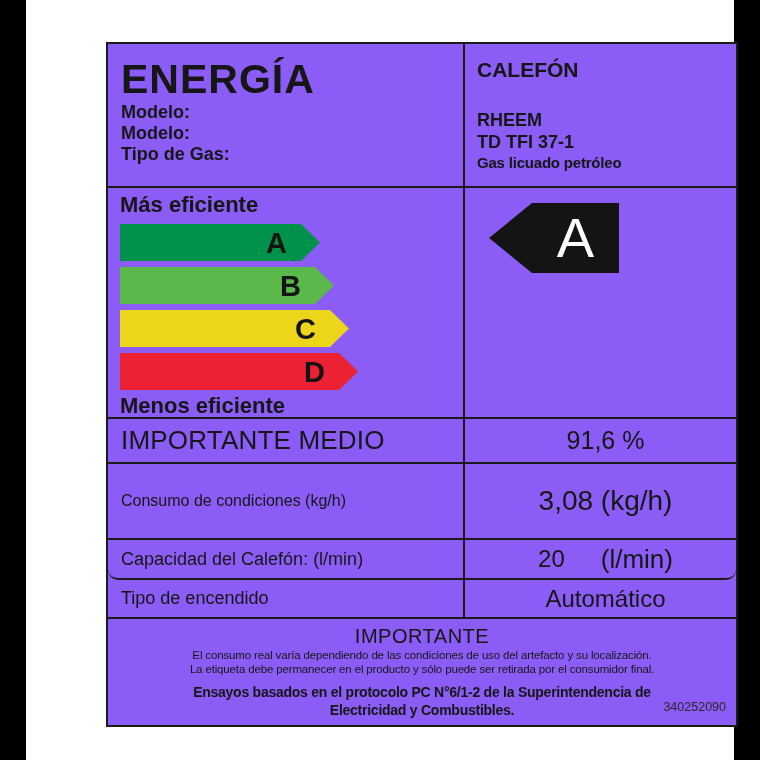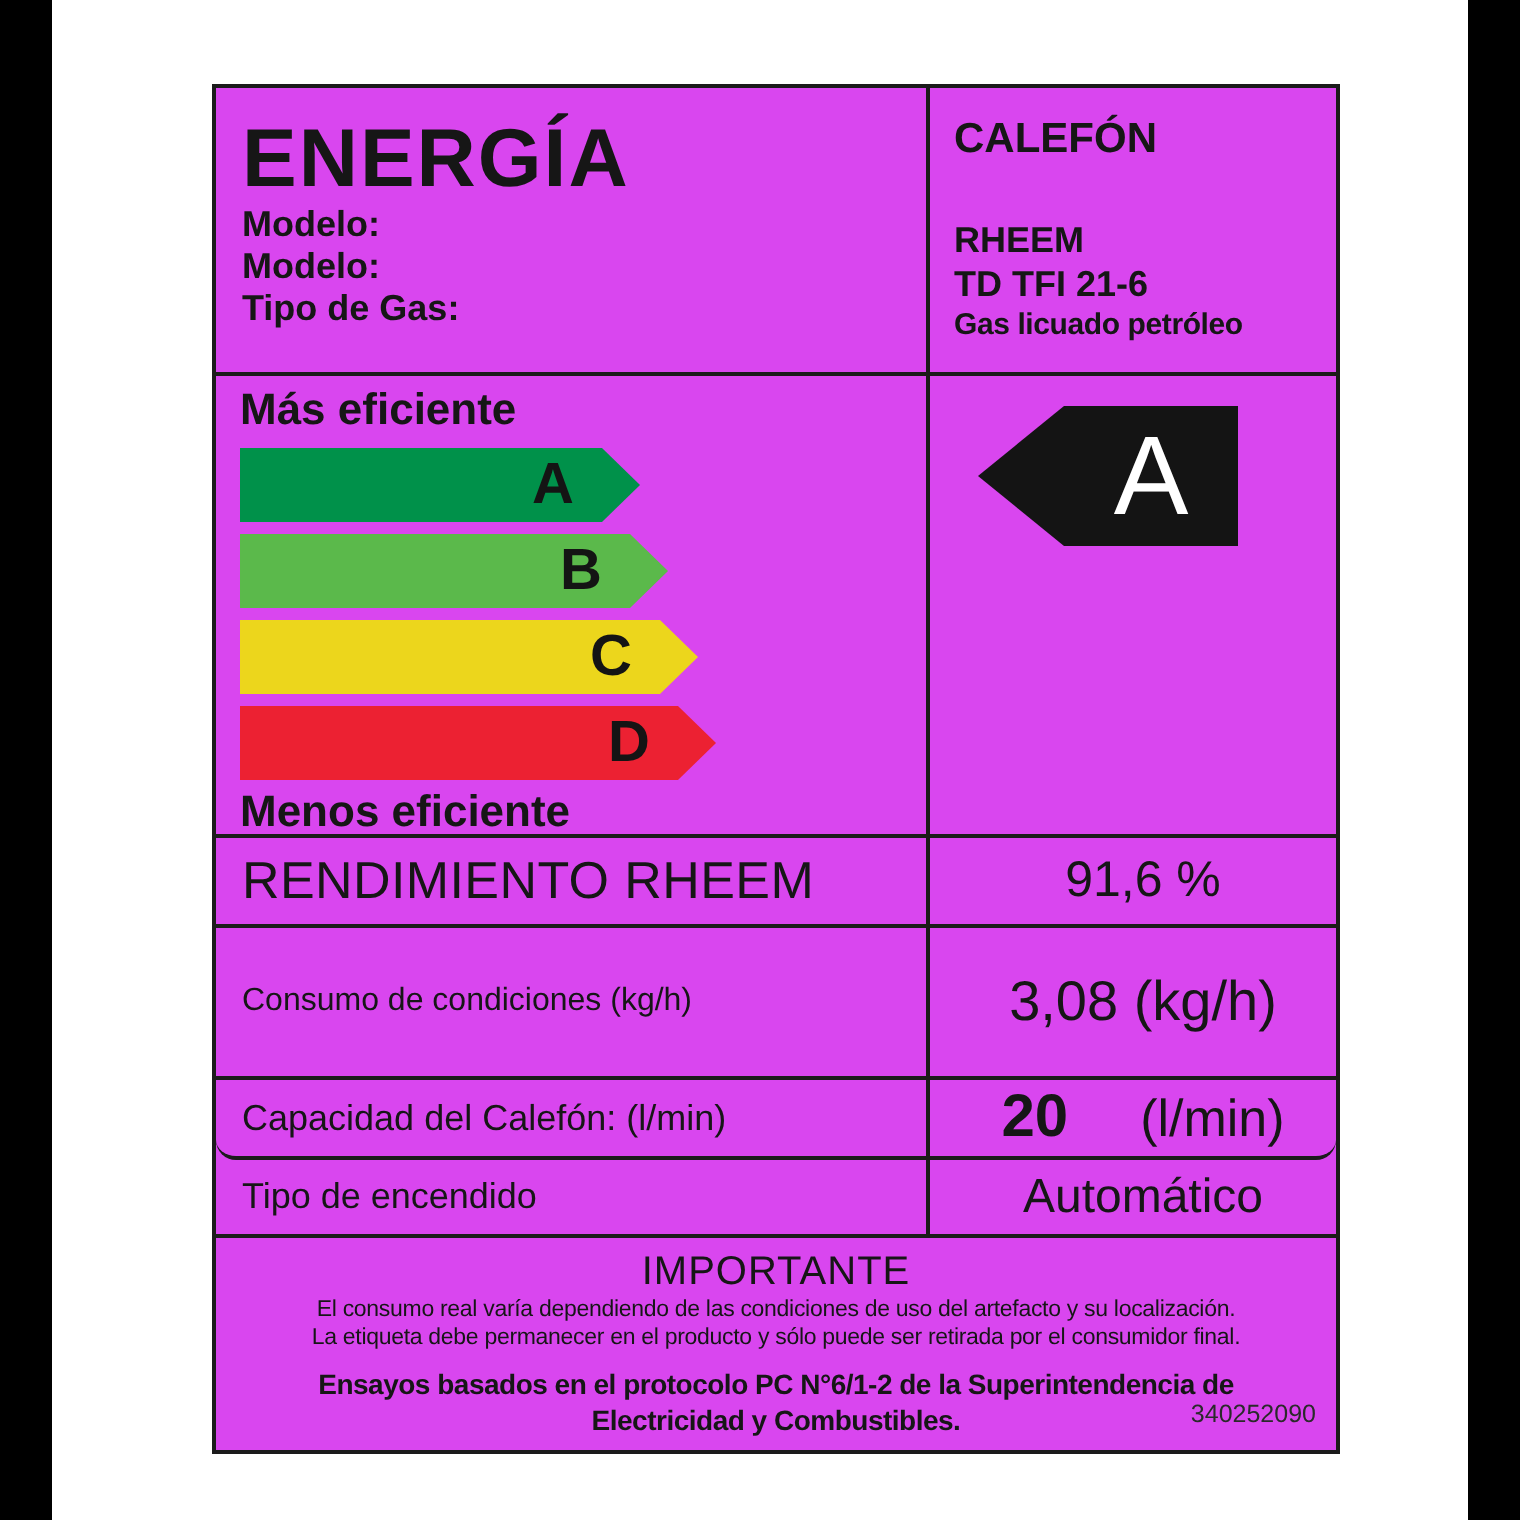--- a/index.html
+++ b/index.html
@@ -10,23 +10,23 @@
     color:#161616;
     position:relative;
     overflow:hidden;
   }
   .side-bar { position:absolute; top:0; width:26px; height:760px; background:#000; }
   .side-bar.left  { left:0; }
   .side-bar.right { right:0; }
 
   .label-frame {
     position:absolute; left:106px; top:42px;
-    width:564px; height:685px;
+    width:632px; height:685px;
     border:2px solid #1b1b1b;
-    background:#d946ef;
+    background:#8b5cf6;
     display:flex; flex-direction:column;
   }
   .cell-left  { width:357px; border-right:2px solid #1b1b1b; }
   .cell-right { flex:1; }
 
   
   .row-header { height:144px; display:flex; border-bottom:2px solid #1b1b1b; }
   .header-left  { padding:12px 0 0 13px; }
   .energia { font-size:41px; font-weight:bold; letter-spacing:1px; line-height:46px; }
   .field-label { font-size:18px; font-weight:bold; line-height:21px; }
@@ -67,21 +67,21 @@
   .row-spec .cell-right { display:flex; align-items:center; padding-left:10px;justify-content:center; }
   .spec-0 { height:45px; }
   .spec-1 { height:76px; }
   .spec-2 { height:40px;border-radius:10px; }
   .spec-3 { height:39px; }
   .spec-0 .spec-label { font-size:26px; letter-spacing:0.2px; }
   .spec-0 .spec-value { font-size:25px; }
   .spec-1 .spec-label { font-size:16px; }
   .spec-1 .spec-value { font-size:28px; }
   .spec-2 .spec-label { font-size:18px; }
-  .spec-2 .spec-value { font-size:30px;font-weight:bold; }
+  .spec-2 .spec-value { font-size:24px; }
   .spec-2 .spec-unit  { font-size:26px; margin-left:36px; }
   .spec-3 .spec-label { font-size:18px; }
   .spec-3 .spec-value { font-size:24px; }
 
   
   .footer { flex:1; position:relative; text-align:center; padding-top:5px; overflow:hidden; }
   .footer-title { font-size:20px; line-height:24px; letter-spacing:0.5px; }
   .note { font-size:11.5px; line-height:14px; letter-spacing:-0.15px; white-space:nowrap; }
   .note:first-of-type { margin-top:6px; }
   .protocol { font-weight:bold; font-size:14px; line-height:18px; letter-spacing:-0.25px; white-space:nowrap; }
@@ -99,21 +99,21 @@
   <div class="row-header">
     <div class="cell-left header-left">
       <div class="energia">ENERGÍA</div>
       <div class="field-label">Modelo:</div>
       <div class="field-label">Modelo:</div>
       <div class="field-label">Tipo de Gas:</div>
     </div>
     <div class="cell-right header-right">
       <div class="product-type">CALEFÓN</div>
       <div class="brand">RHEEM</div>
-      <div class="model">TD TFI 21-6</div>
+      <div class="model">TD TFI 37-1</div>
       <div class="gastype">Gas licuado petróleo</div>
     </div>
   </div>
 
   <div class="row-eff">
     <div class="cell-left eff-left">
       <div class="eff-caption">Más eficiente</div>
       <div class="arrow" style="background: rgb(0, 145, 74); width: 200px;">
         <span class="letter">A</span>
       </div>
@@ -130,21 +130,21 @@
     </div>
     <div class="cell-right eff-right">
       <div class="rating-arrow" style="background: rgb(20, 20, 20);">
         <span class="rating-letter">A</span>
       </div>
     </div>
   </div>
 
   <div class="row-spec spec-0">
     <div class="cell-left">
-      <span class="spec-label">RENDIMIENTO RHEEM</span>
+      <span class="spec-label">IMPORTANTE MEDIO</span>
     </div>
     <div class="cell-right">
       <span class="spec-value">91,6 %</span>
     </div>
   </div>
 
   <div class="row-spec spec-1">
     <div class="cell-left">
       <span class="spec-label">Consumo de condiciones (kg/h)</span>
     </div>

